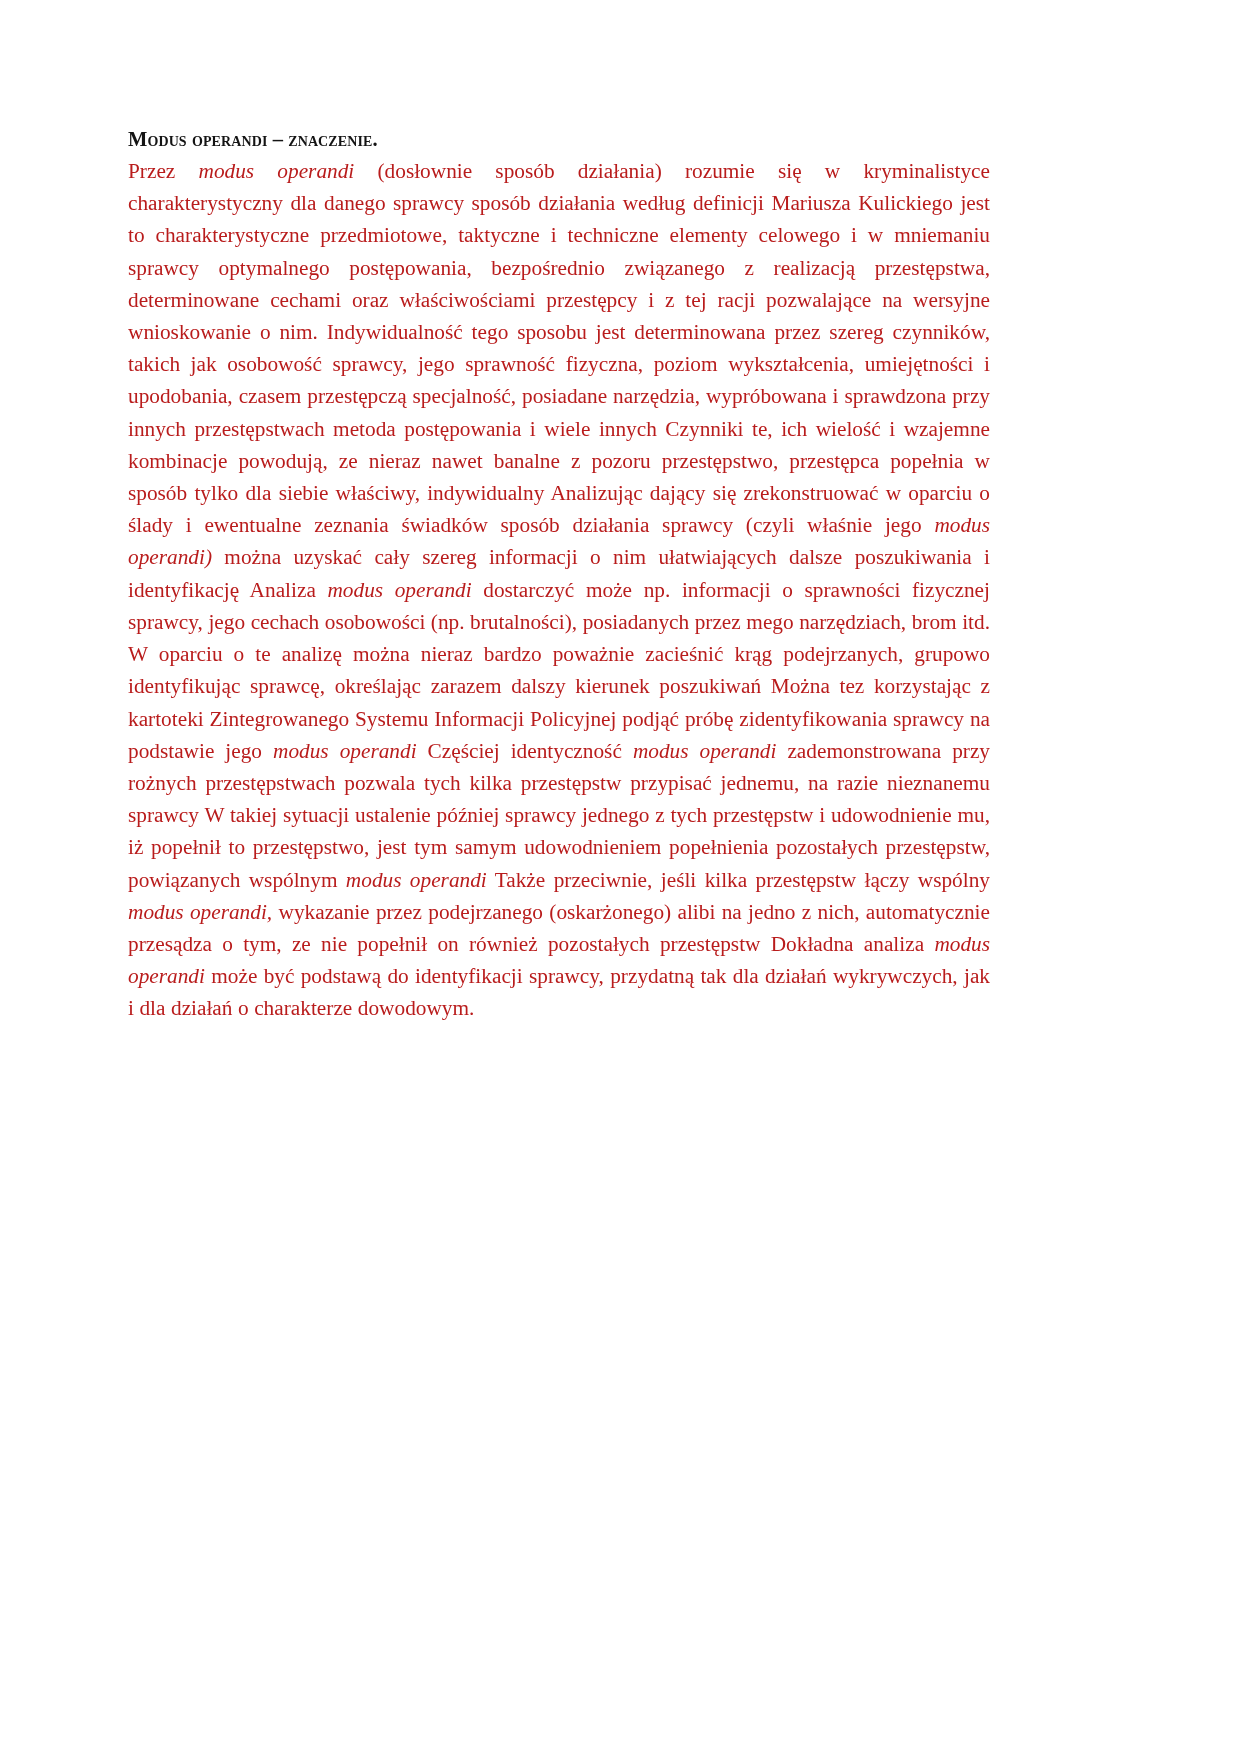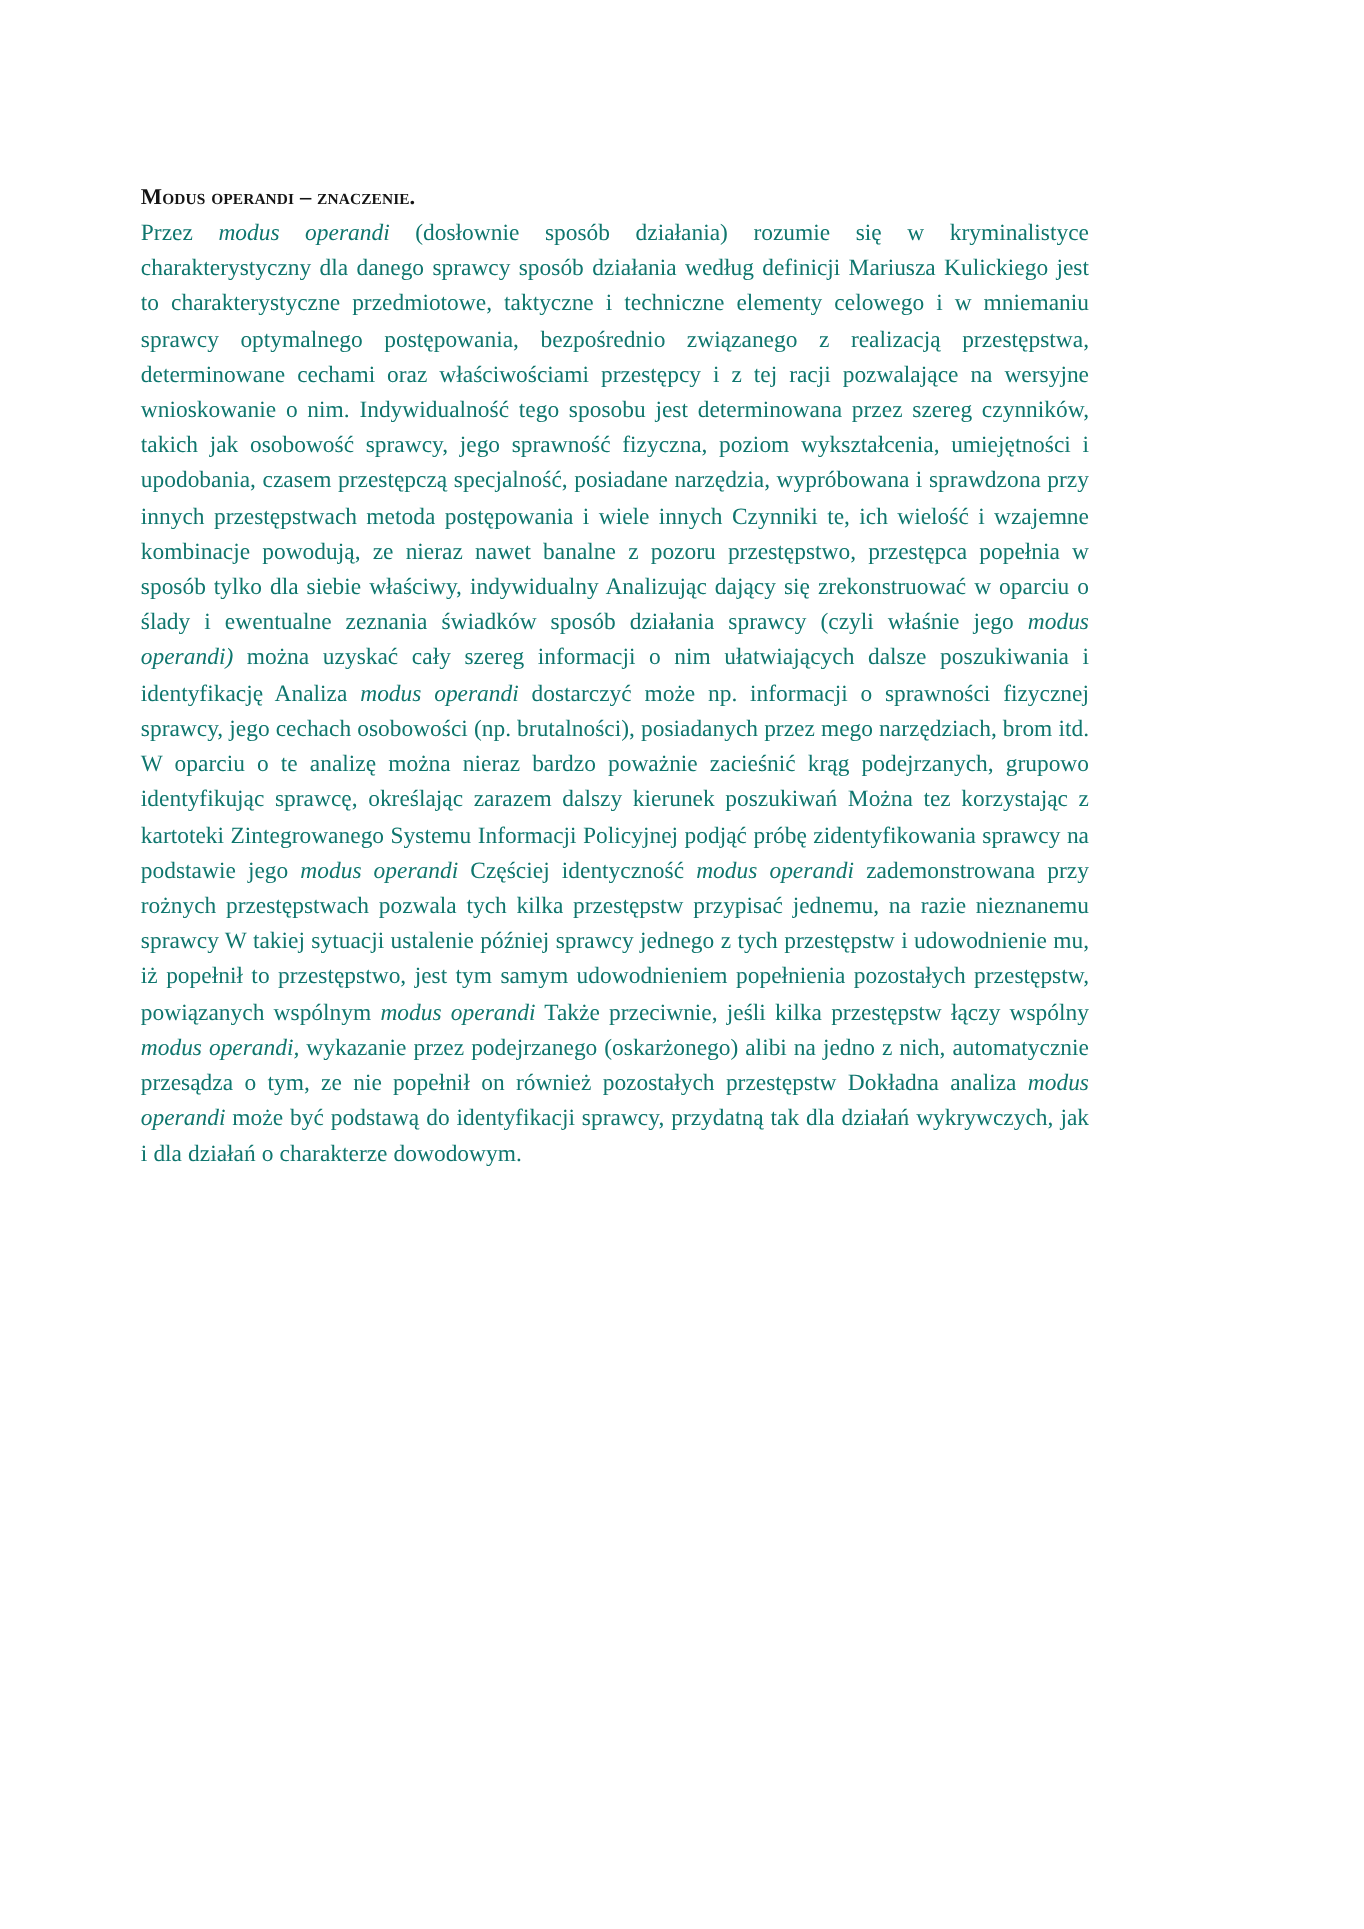--- a/index.html
+++ b/index.html
@@ -7,21 +7,20 @@
     padding: 0;
     background: #ffffff;
   }
   .page {
     position: relative;
     width: 1240px;
     height: 1635px;
     background: #ffffff;
     box-sizing: border-box;
     overflow: hidden;
-    margin-top: 40px;
   }
   .content {
     position: absolute;
     left: 128px;
     top: 126px;
     width: 862px;
   }
   .doc-title {
     font-family: "Liberation Serif", "DejaVu Serif", serif;
     font-weight: bold;
@@ -30,21 +29,21 @@
     letter-spacing: 0.1px;
     color: #141414;
     margin: 0 0 2px 0;
     line-height: 1.32;
     white-space: nowrap;
   }
   .body-text {
     font-family: "Liberation Serif", "DejaVu Serif", serif;
     font-size: 21.3px;
     line-height: 32.2px;
-    color: #0f766e;
+    color: #b91c1c;
     text-align: justify;
     text-justify: inter-word;
     margin: 0;
     hyphens: none;
     -webkit-hyphens: none;
     word-spacing: 0.2px;
   }
   .body-text i,
   .body-text em {
     font-style: italic;

